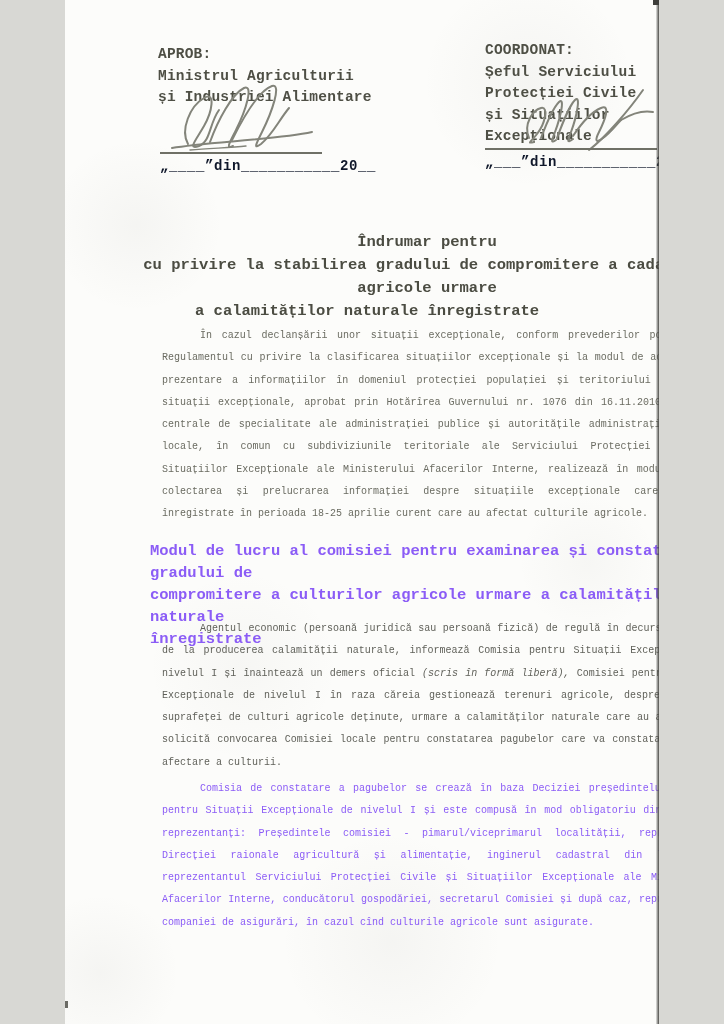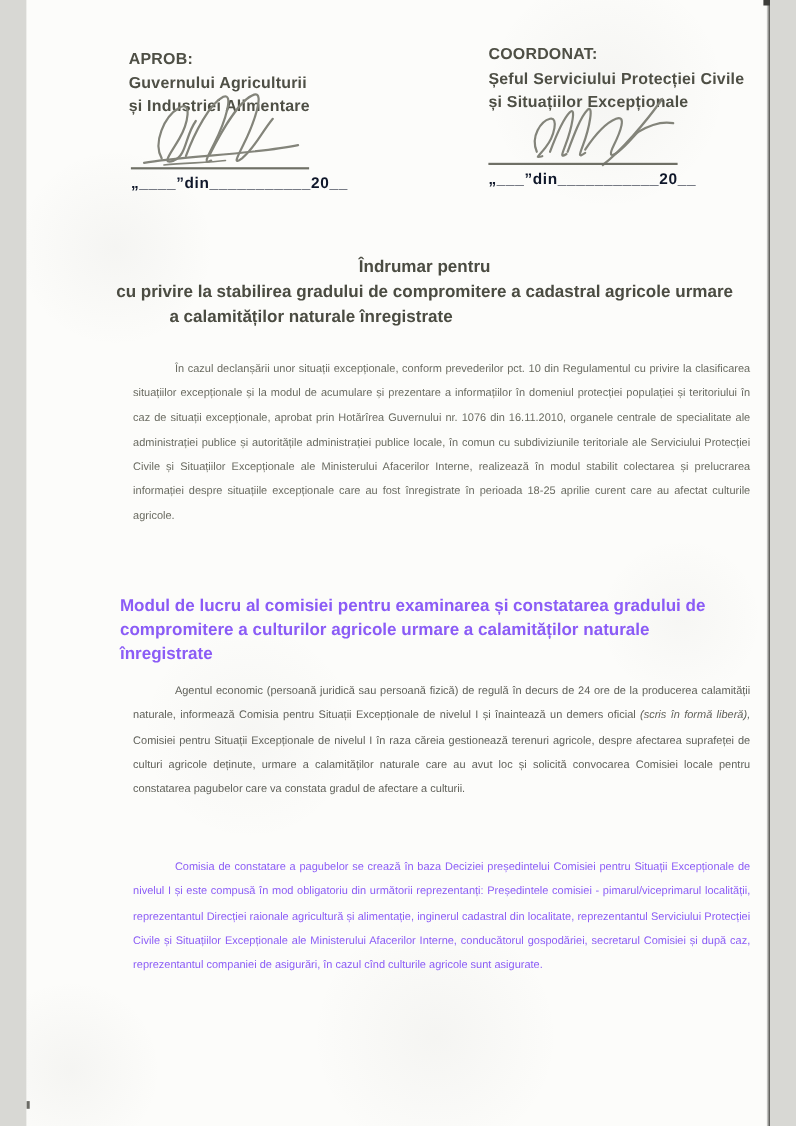--- a/index.html
+++ b/index.html
@@ -1,22 +1,22 @@
 <!DOCTYPE html>
 <html><head>
 <meta charset="utf-8">
 <style>
   html,body{margin:0;padding:0;background:#d8d8d4;}
   .page{
     position:relative;
-    width:676px;height:1024px;
+    width:594px;height:1024px;
     margin:0 auto;
     background:#fcfcfa;
     overflow:hidden;
-    font-family:Liberation Sans, sans-serif;
+    font-family:Liberation Mono, monospace;
     color:#5d5e55;
   }
   
   .page::before{
     content:"";
     position:absolute;inset:0;
     background-image:
       radial-gradient(circle at 12% 22%, rgba(110,110,100,0.05), transparent 9%),
       radial-gradient(circle at 78% 8%,  rgba(110,110,100,0.05), transparent 10%),
       radial-gradient(circle at 30% 65%, rgba(110,110,100,0.04), transparent 12%),
@@ -42,21 +42,21 @@
   .corner-mark{position:absolute;top:0;right:0;width:6px;height:5px;background:#3e3e3a;}
   .speck{position:absolute;left:0;bottom:16px;width:3px;height:7px;background:#6a6a64;}
 </style>
 </head>
 <body>
 
 <div class="page">
 
   <div class="sig-block" style="left:93px;top:44px;">
     <div>APROB:</div>
-    <div>Guvernului Agriculturii</div>
+    <div>Ministrul Agriculturii</div>
     <div>și Industriei Alimentare</div>
   </div>
   <svg class="sig-svg" style="left:95px;top:82px;" width="175" height="72" viewBox="0 0 175 72">
     <g fill="none" stroke="#83847a" stroke-width="2" stroke-linecap="round">
       <path d="M28 62 C20 48, 30 24, 44 16 C56 9, 52 30, 44 44 C36 58, 27 68, 39 64 C51 59, 49 42, 59 28"></path>
       <path d="M50 60 C58 38, 72 12, 84 6 C94 2, 86 28, 76 48 C70 60, 65 68, 73 64"></path>
       <path d="M72 58 C84 34, 100 8, 112 4 C122 1, 112 30, 102 50 C96 62, 93 68, 101 62 C113 52, 119 38, 129 26"></path>
       <path d="M12 66 C45 60, 115 58, 152 50"></path>
       <path d="M30 68 C50 66, 70 66, 86 64" stroke-width="1.4"></path>
     </g>

